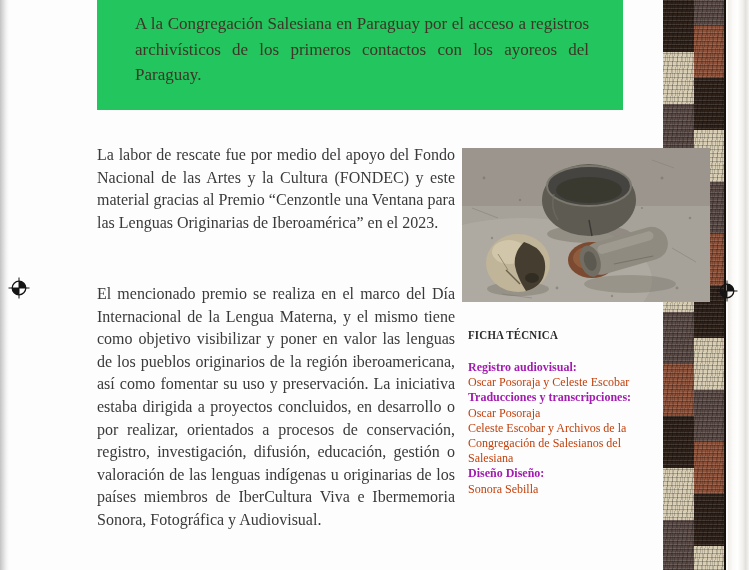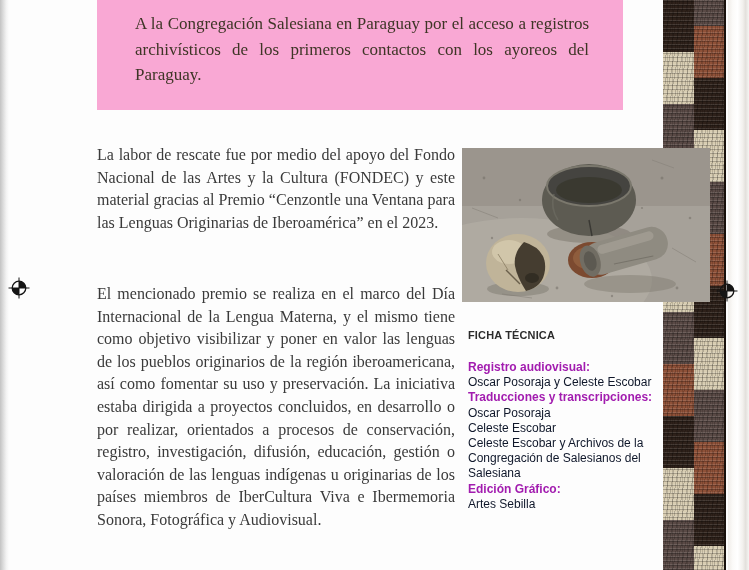--- a/index.html
+++ b/index.html
@@ -14,21 +14,21 @@
 
   
   .scan-edge-left {
     position: absolute; left: 0; top: 0; bottom: 0; width: 9px;
     background: linear-gradient(90deg, #c3c3c3 0%, #dcdcdc 35%, #f3f3f3 70%, #fdfdfd 100%);
   }
 
   
   .ack-box {
     position: absolute; left: 97px; top: 0; width: 526px; height: 110px;
-    background: #f9a8d4;
+    background: #22c55e;
   }
   .ack-box p {
     padding: 11px 34px 0 38px;
     font-size: 17px; line-height: 25.5px;
     color: #3e3526; text-align: justify;
   }
 
   
   .body-par {
     position: absolute; left: 97px; width: 358px;
@@ -41,29 +41,29 @@
   
   .photo {
     position: absolute; left: 462px; top: 148px; width: 248px; height: 154px;
     z-index: 3; overflow: hidden;
   }
   .photo svg { display: block; }
 
   
   .ficha {
     position: absolute; left: 468px; top: 329px; width: 186px;
-    font-family: Liberation Sans, sans-serif; z-index: 3;
+    font-family: Liberation Serif, serif; z-index: 3;
   }
   .ficha-title {
     font-weight: bold; font-size: 11.5px; color: #2b2b2b;
     letter-spacing: 0.2px; transform: scaleX(0.95); transform-origin: left;
     margin-bottom: 19px;
   }
   .ficha-label { font-weight: bold; font-size: 12px; line-height: 15.2px; color: #a21caf; }
-  .ficha-value { font-weight: normal; font-size: 12px; line-height: 15.2px; color: #0f172a; }
+  .ficha-value { font-weight: normal; font-size: 12px; line-height: 15.2px; color: #c2410c; }
 
   
   .textile-band {
     position: absolute; left: 663px; top: 0; width: 63px; height: 570px;
     z-index: 1; border-right: 2px solid #18100b; display: flex;
   }
   .textile-col { width: 50%; height: 100%; }
   .col-a {
     background: repeating-linear-gradient(180deg,
       #2e211a 0 52px, #d8cdb2 52px 104px, #5a4a46 104px 156px, #8f5138 156px 208px);
@@ -169,24 +169,23 @@
     </svg>
   </div>
 
   <div class="ficha">
     <div class="ficha-title">FICHA TÉCNICA</div>
     <div class="ficha-entries">
       <div class="ficha-label">Registro audiovisual:</div>
       <div class="ficha-value">Oscar Posoraja y Celeste Escobar</div>
       <div class="ficha-label">Traducciones y transcripciones:</div>
       <div class="ficha-value">Oscar Posoraja</div>
-      <div class="ficha-value">Celeste Escobar</div>
       <div class="ficha-value">Celeste Escobar y Archivos de la Congregación de Salesianos del Salesiana</div>
-      <div class="ficha-label">Edición Gráfico:</div>
-      <div class="ficha-value">Artes Sebilla</div>
+      <div class="ficha-label">Diseño Diseño:</div>
+      <div class="ficha-value">Sonora Sebilla</div>
     </div>
   </div>
 
   <div class="textile-band">
     <div class="textile-col col-a"></div>
     <div class="textile-col col-b"></div>
     <div class="knit-texture"></div>
   </div>
 
   <div class="right-strip"></div>

